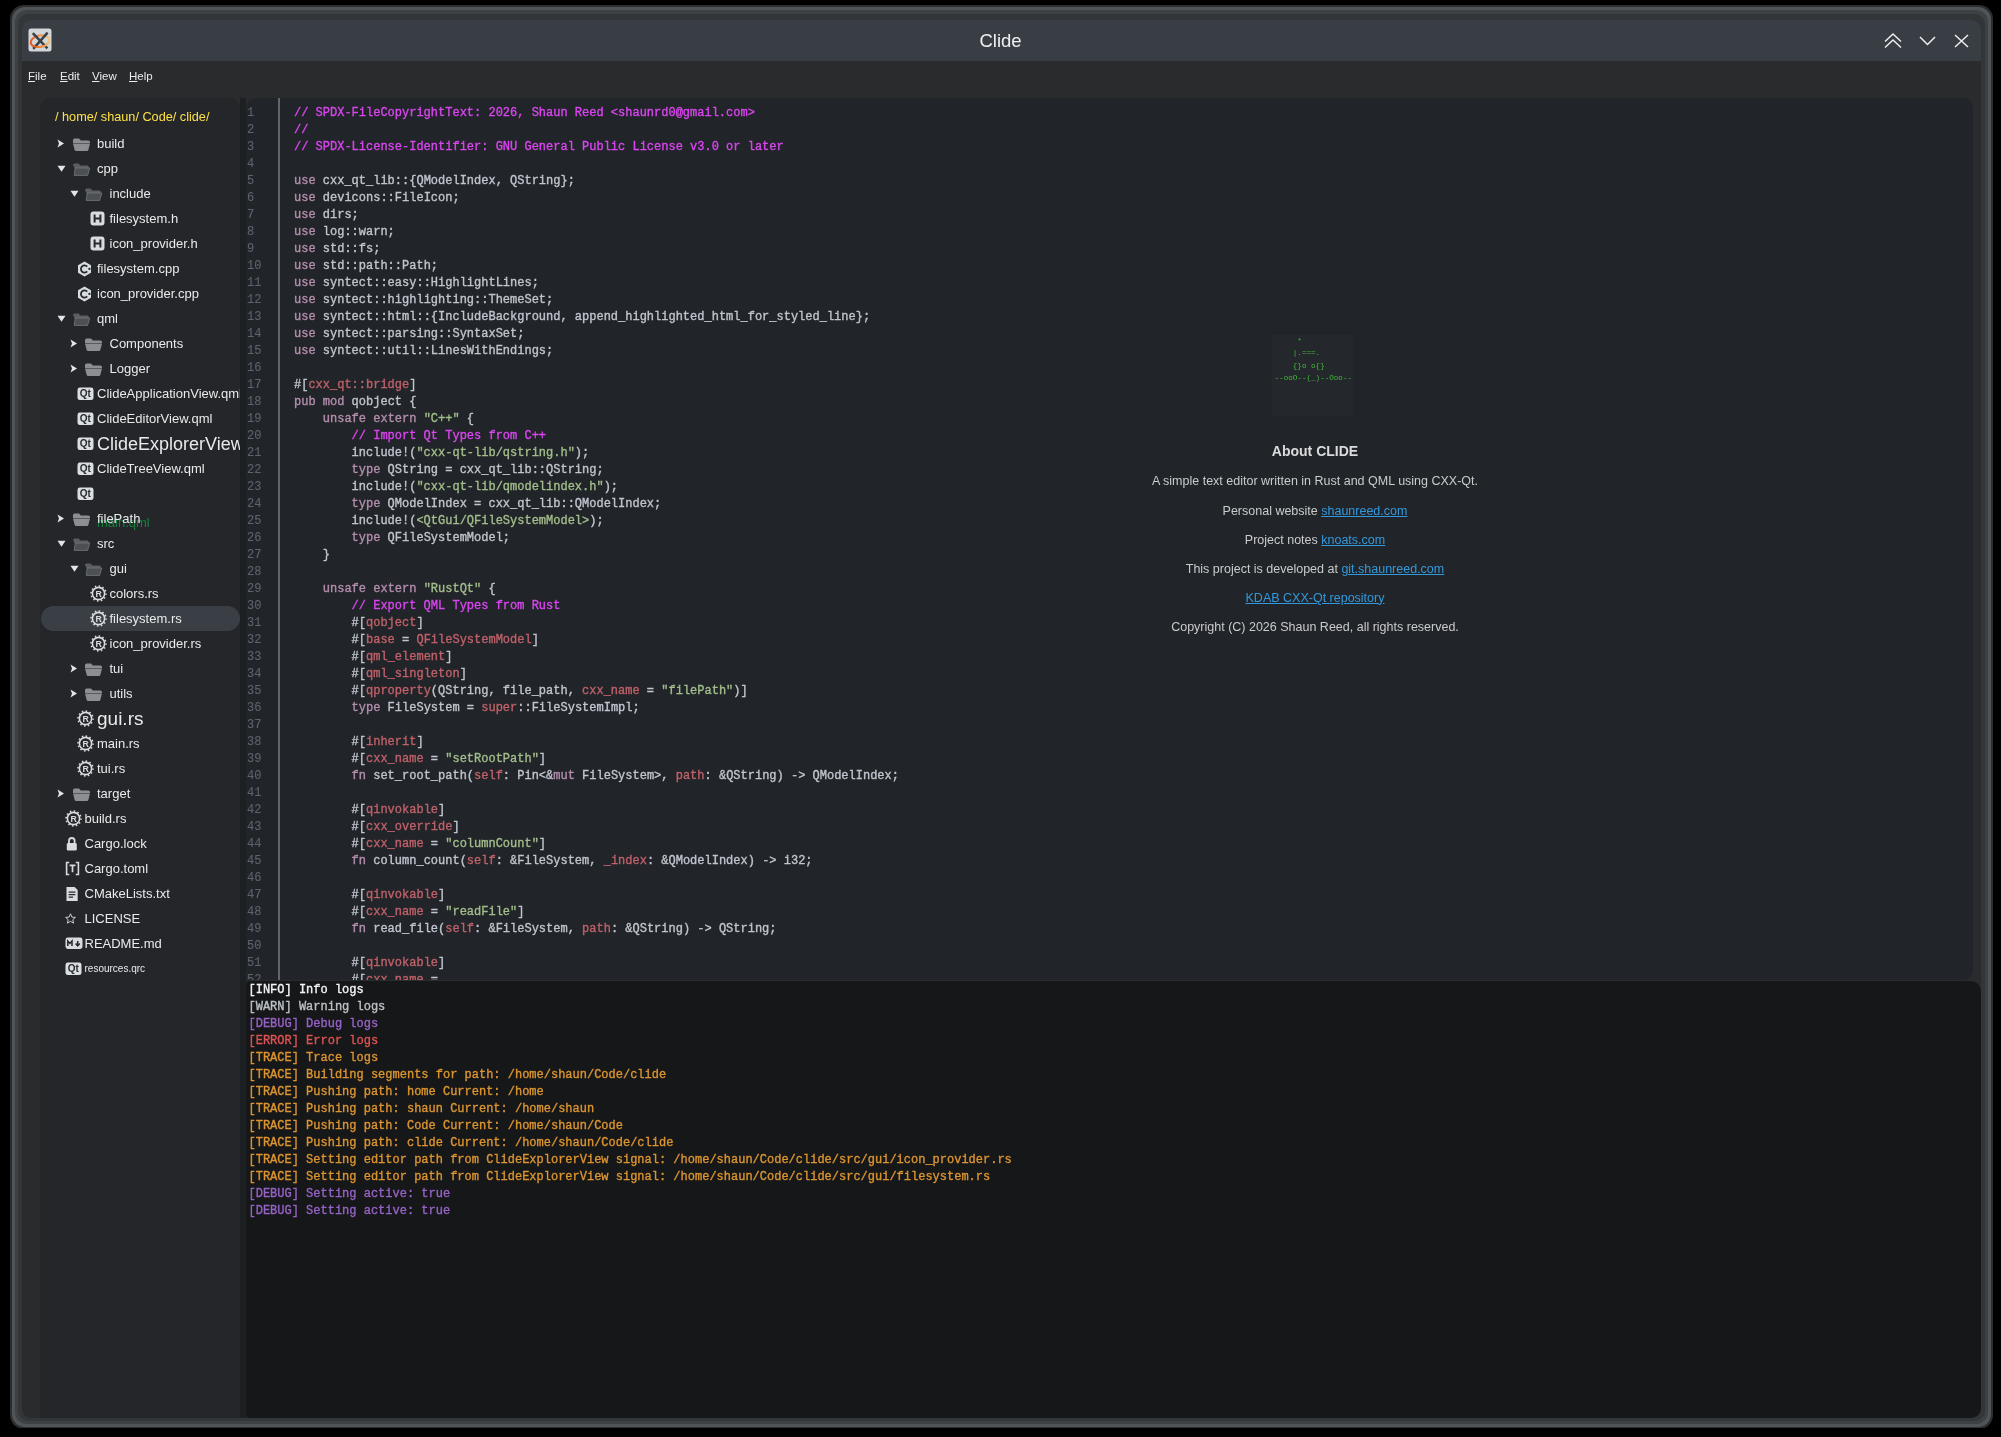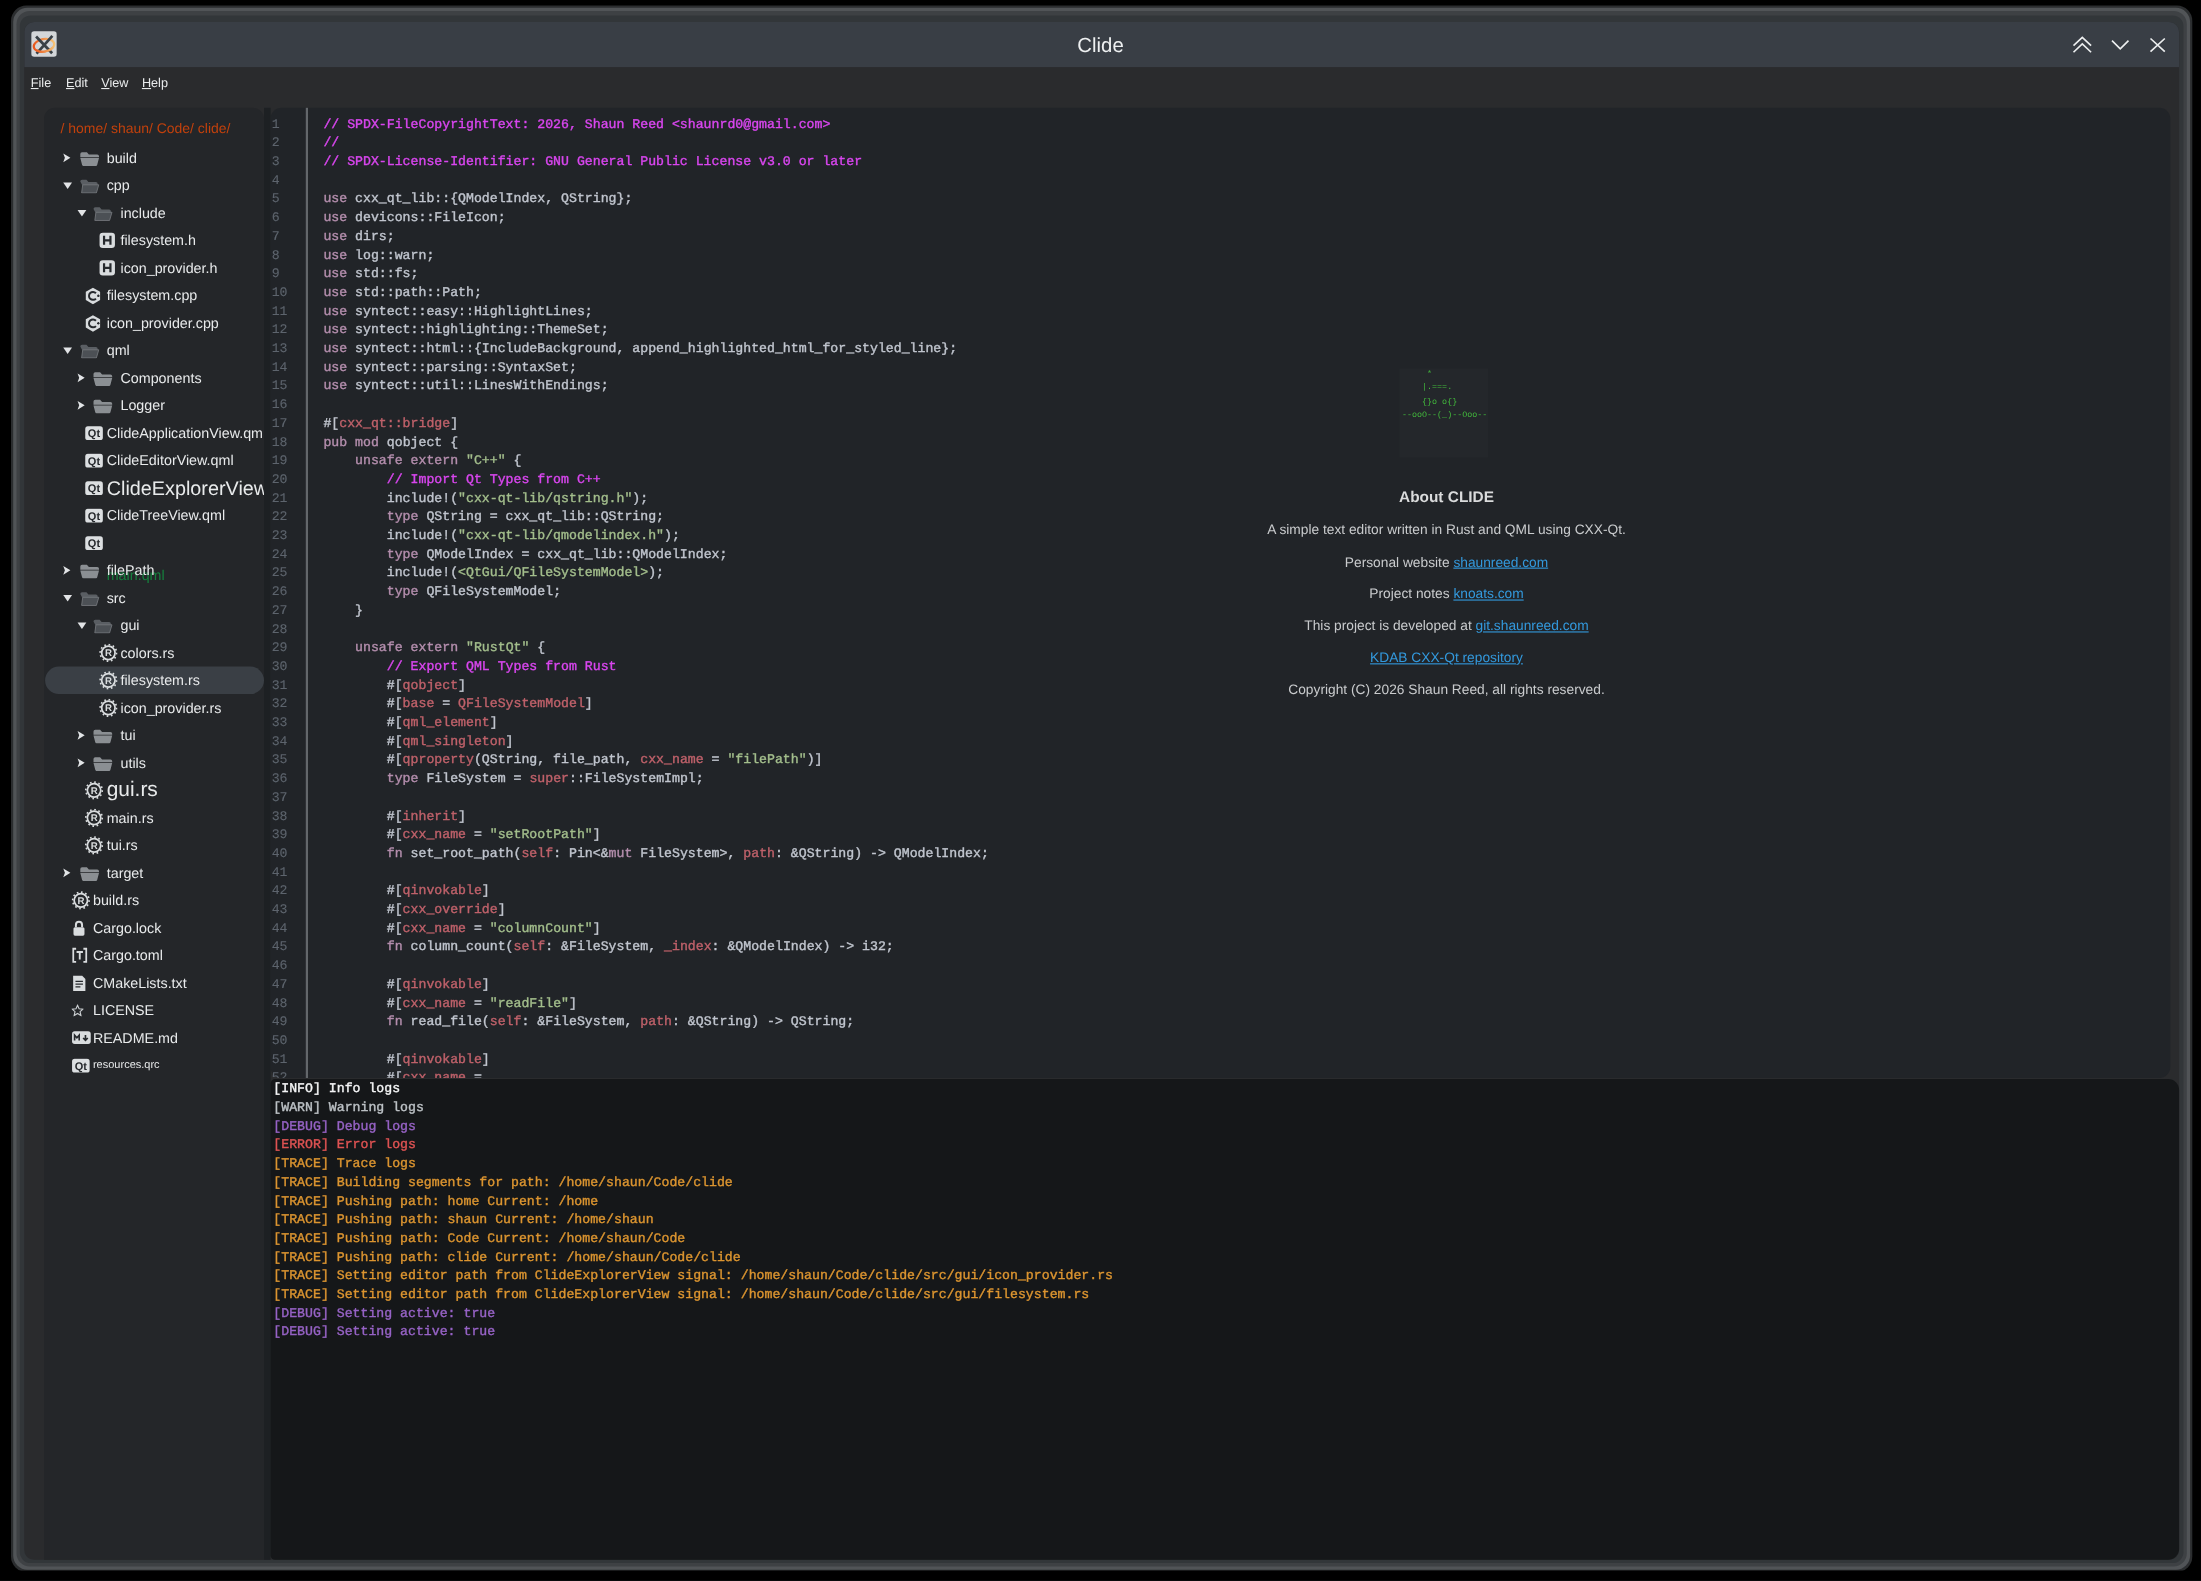--- a/index.html
+++ b/index.html
@@ -42,21 +42,21 @@
 <div style="position:absolute;left:60px;top:69.5px;font-size:11.5px;color:#e9ebec"><span style="text-decoration:underline">E</span>dit</div>
 <div style="position:absolute;left:92px;top:69.5px;font-size:11.5px;color:#e9ebec"><span style="text-decoration:underline">V</span>iew</div>
 <div style="position:absolute;left:129px;top:69.5px;font-size:11.5px;color:#e9ebec"><span style="text-decoration:underline">H</span>elp</div>
  <div style="position:absolute;left:40px;top:98px;width:200px;height:1320px;background:#242629;border-radius:10px 10px 0 0;overflow:hidden"></div>
  <div style="position:absolute;left:240px;top:98px;width:5.5px;height:1320px;background:#1d2023"></div>
  <div style="position:absolute;left:245.5px;top:98px;width:1727.5px;height:882px;background:#212428;border-radius:10px"></div>
  <div style="position:absolute;left:245.5px;top:980.5px;width:1735.5px;height:437.5px;background:#151719;border-radius:4px 10px 10px 4px"></div>
  <div style="position:absolute;left:0;top:0;width:2001px;height:1437px;overflow:hidden">
    <div style="position:absolute;left:40px;top:98px;width:200px;height:1320px;overflow:hidden">
         <div style="position:absolute;left:-40px;top:-98px;width:2001px;height:1437px">
-   <div style="position:absolute;left:55px;top:109.5px;font-size:12.7px;color:#c2410c">/ home/ shaun/ Code/ clide/</div>
+   <div style="position:absolute;left:55px;top:109.5px;font-size:12.7px;color:#fde047">/ home/ shaun/ Code/ clide/</div>
 <svg width="8" height="9" viewBox="0 0 8 9" style="position:absolute;left:57.0px;top:139.0px">
             <path d="M0.5,0.5 L7,4.5 L0.5,8.5 L2,4.5 Z" fill="#e2e4e6"></path>
           </svg>
 <svg width="19" height="14" viewBox="0 0 19 14" style="position:absolute;left:71.5px;top:136.5px">
             <path d="M1,3 a1.6,1.6 0 0 1 1.6,-1.6 h4.4 l1.8,2 h7.6 a1.6,1.6 0 0 1 1.6,1.6 v1 h-17 z" fill="#8b8f93"></path>
             <path d="M1,6.6 h17 l-1.6,6.2 a1.6,1.6 0 0 1 -1.6,1.2 h-10.6 a1.6,1.6 0 0 1 -1.6,-1.2 z" fill="#8b8f93"></path>
           </svg>
 <div style="position:absolute;left:97.0px;top:134.5px;font-size:13px;line-height:18px;color:#e8eaeb;white-space:nowrap">build</div>
 <svg width="9" height="7" viewBox="0 0 9 7" style="position:absolute;left:57.0px;top:165.0px">
             <path d="M0.5,0.8 L8.5,0.8 L4.5,6.8 Z" fill="#e2e4e6"></path>

